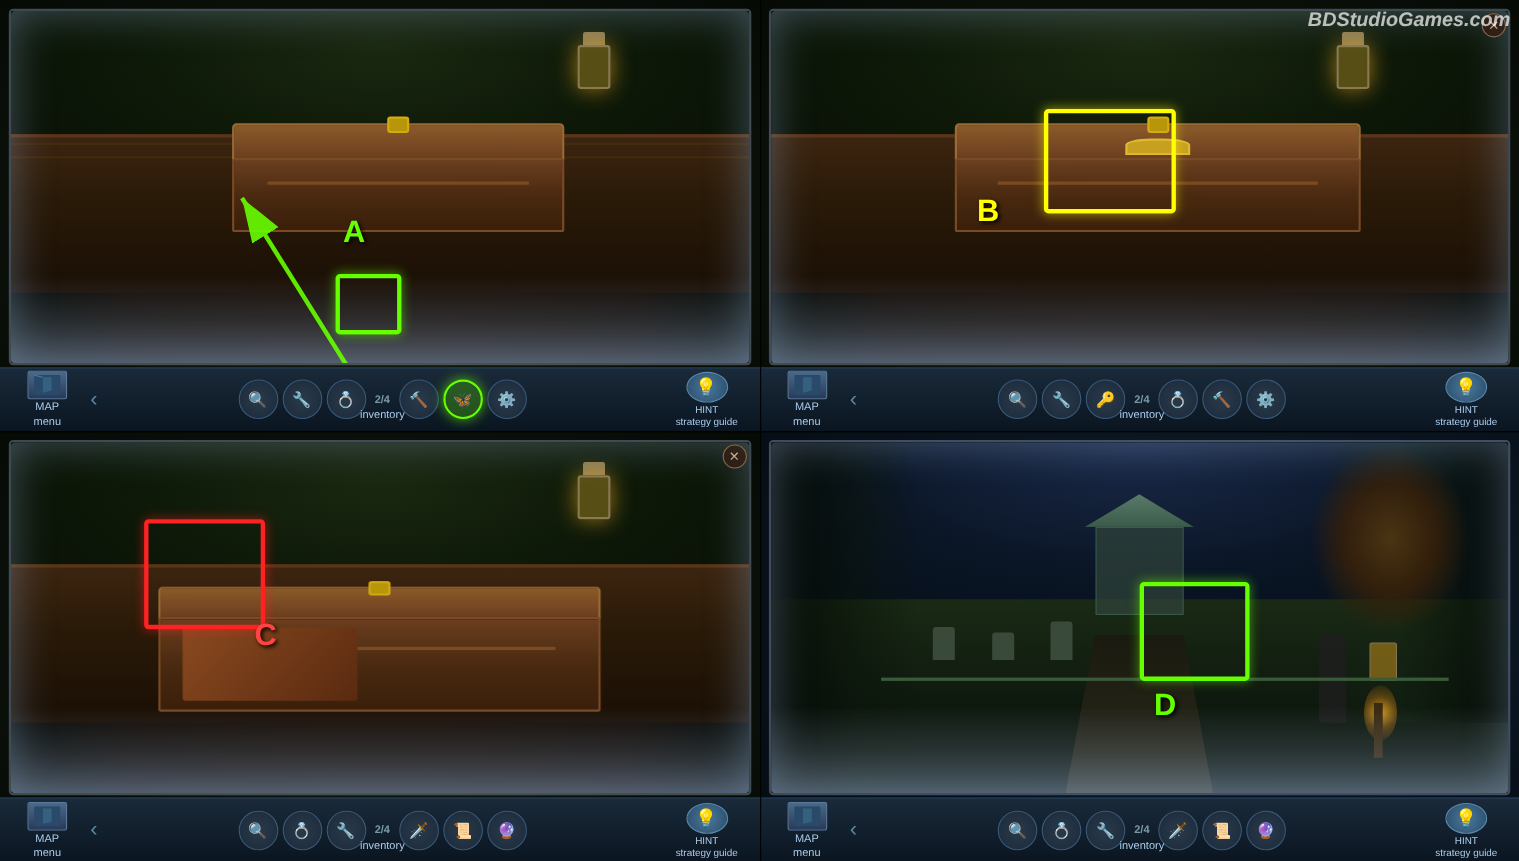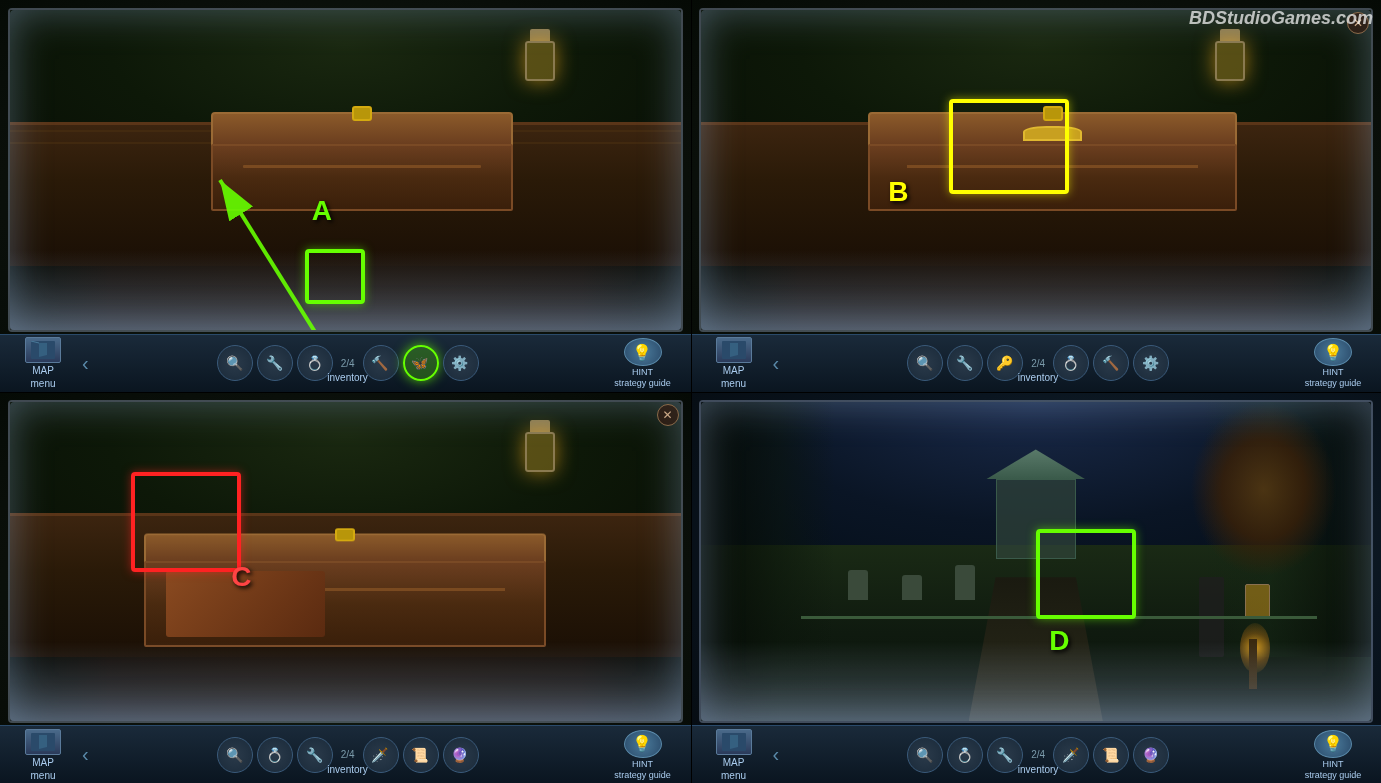--- a/index.html
+++ b/index.html
@@ -317,20 +317,21 @@
       color: #aaccee;
       margin-top: 2px;
       position: absolute;
       bottom: -2px;
     }
 
     .hud-page-indicator {
       font-size: 10px;
       color: #7a9aaa;
       margin: 0 4px;
+      font-weight: bold;
     }
 
     .hud-hint-btn {
       display: flex;
       flex-direction: column;
       align-items: center;
       width: 80px;
     }
 
     .hud-hint-icon {

